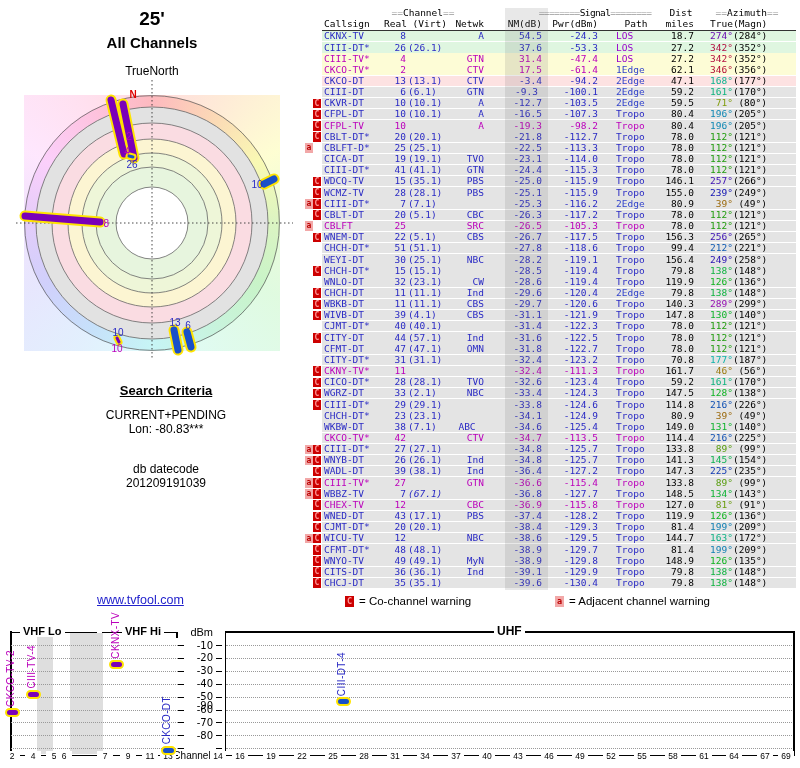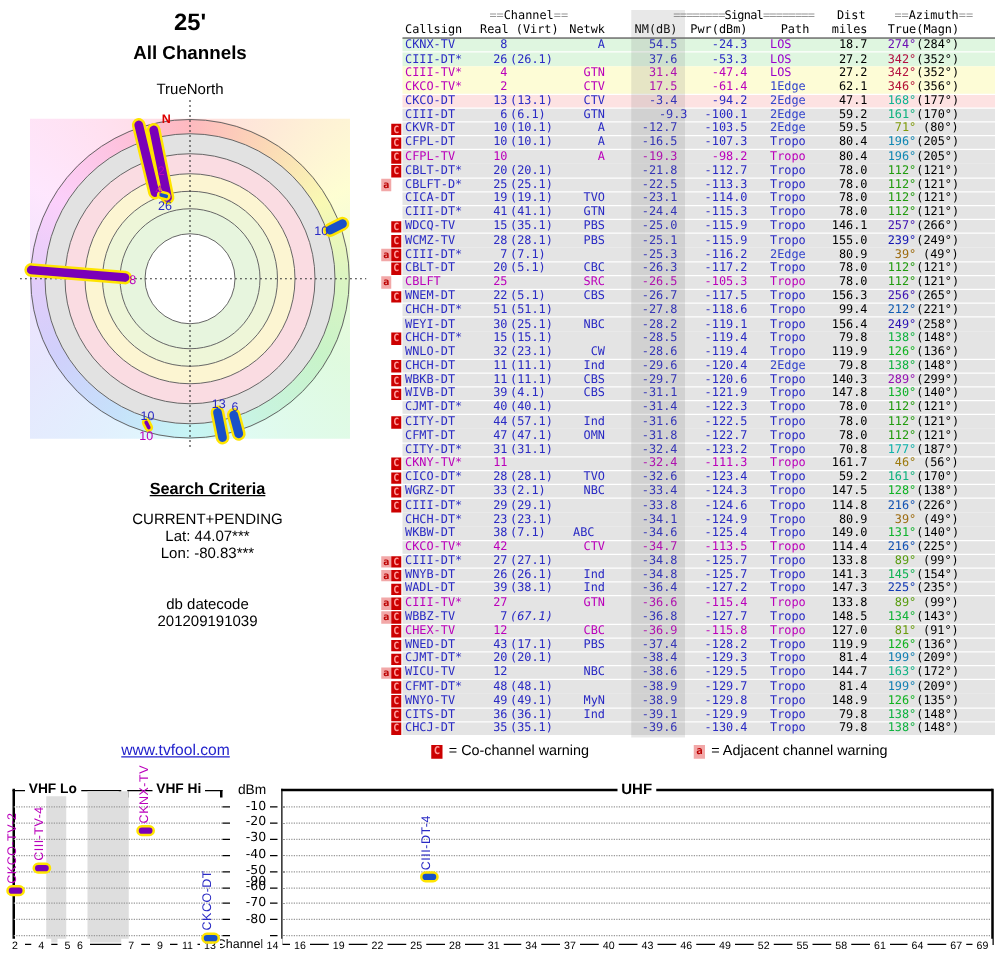--- a/index.html
+++ b/index.html
@@ -110,21 +110,20 @@
       <text x="188" y="269" text-anchor="middle" fill="#2a2ac4" class="rlbl">6</text>
       <text x="118" y="276" text-anchor="middle" fill="#2a2ac4" class="rlbl">10</text>
       <text x="117" y="292" text-anchor="middle" fill="#bb00bb" class="rlbl">10</text>
     </g>
 </svg>
 
 <div class="abs ctr" style="left:54px;top:383px;width:224px">
   <div style="font-weight:bold;font-size:13px;text-decoration:underline;margin-bottom:11px">Search Criteria</div>
   <div style="font-size:12px;line-height:13.5px" id="search-lines">
       <div>CURRENT+PENDING</div>
-      <div>Lat: 44.07***</div>
       <div>Lon: -80.83***</div>
     </div>
   <div style="font-size:12px;margin-top:26px">db datecode</div>
   <div style="font-size:12px">201209191039</div>
 </div>
 
 <a class="abs" href="#" style="left:97px;top:593px;font-size:12.5px">www.tvfool.com</a>
 
 <div id="tbl" class="abs">
   <div>
@@ -204,21 +203,21 @@
         <span class="cell r" style="left: 352px; width: 42px; color: rgb(0, 0, 0);">47.1</span>
         <span class="cell r" style="left: 397px; width: 36px; color: rgb(15, 179, 146);">168°</span>
         <span class="cell r" style="left: 433px; width: 34px;">(177°)</span>
       </div>
       <div class="trow bg-n">
         <div class="bgband"></div>
         <span class="cell" style="left: 24px; width: 60px; color: rgb(42, 42, 196);">CIII-DT</span>
         <span class="cell r" style="left: 76px; width: 30px; color: rgb(42, 42, 196);">6</span>
         <span class="cell" style="left: 108px; width: 48px; color: rgb(42, 42, 196);">(6.1)</span>
         <span class="cell r" style="left: 150px; width: 34px; color: rgb(42, 42, 196);">GTN</span>
-        <span class="cell r" style="left: 208px; width: 42px; color: rgb(42, 42, 196); text-align: right;">-9.3</span>
+        <span class="cell r" style="left: 196px; width: 42px; color: rgb(42, 42, 196); text-align: right;">-9.3</span>
         <span class="cell r" style="left: 248px; width: 50px; color: rgb(42, 42, 196);">-100.1</span>
         <span class="cell" style="left: 316px; width: 40px; color: rgb(51, 68, 204);">2Edge</span>
         <span class="cell r" style="left: 352px; width: 42px; color: rgb(0, 0, 0);">59.2</span>
         <span class="cell r" style="left: 397px; width: 36px; color: rgb(15, 179, 127);">161°</span>
         <span class="cell r" style="left: 433px; width: 34px;">(170°)</span>
       </div>
       <div class="trow bg-n">
         <div class="bgband"></div>
         <div class="warnbox" style="left: 13px; background: rgb(204, 0, 0); color: rgb(255, 154, 154);">C</div>
         <span class="cell" style="left: 24px; width: 60px; color: rgb(42, 42, 196);">CKVR-DT</span>

